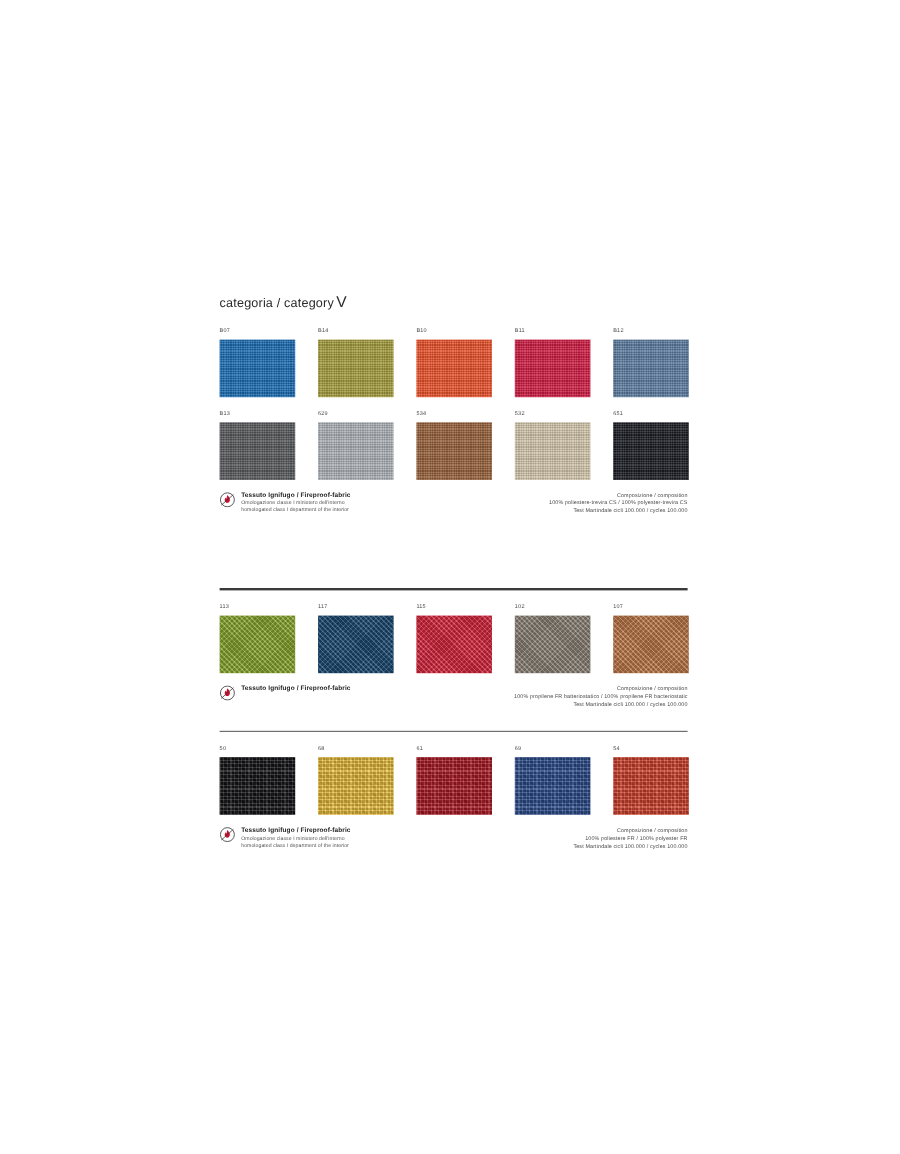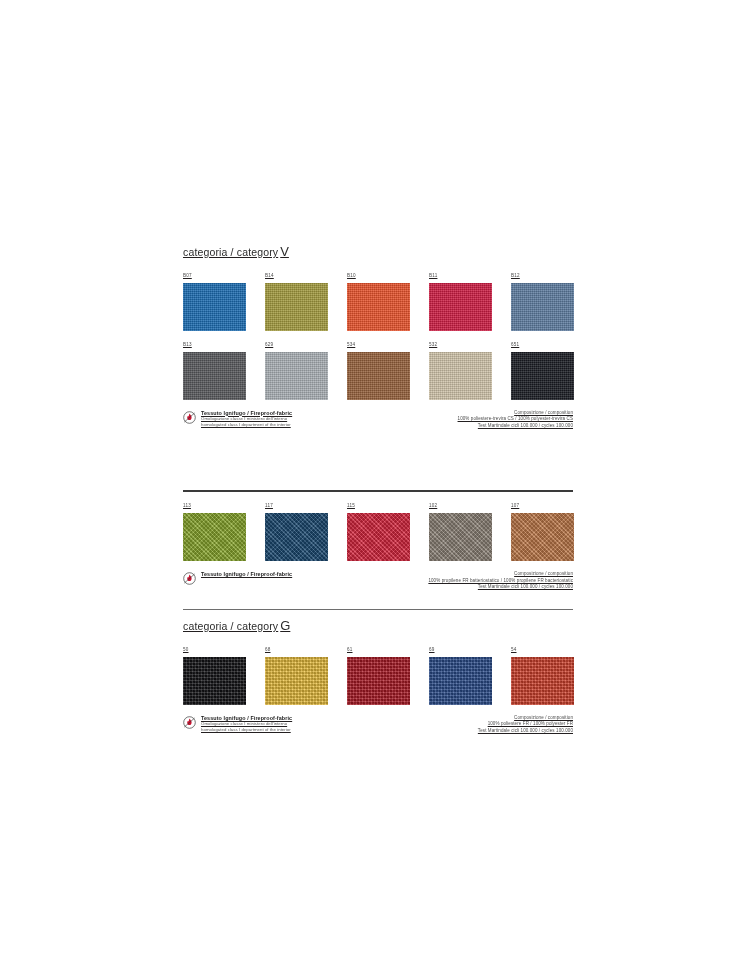--- a/index.html
+++ b/index.html
@@ -26,21 +26,21 @@
   }
 
   .sheet {
     position: absolute;
     left: 183px;
     top: 236px;
     width: 390px;
   }
 
   
-  .section { position: relative; text-decoration: underline; }
+  .section { position: relative; }
 
   .rule {
     height: 0;
     border-top: 2px solid #3a3a3a;
     margin: 0;
   }
   .rule.thin {
     border-top: 1px solid #6e6e6e;
   }
 
@@ -301,21 +301,20 @@
           <div class="comp-block">
             <div>Composizione / composition</div>
             <div>100% propilene FR batteriostatico / 100% propilene FR bacteriostatic</div>
             <div>Test Martindale cicli 100.000 / cycles 100.000</div>
           </div>
         </div>
       </div>
       <div class="gap-md"></div>
       <div class="section">
         <div class="rule thin"></div>
-        <div class="cat-title"><span>categoria / category</span><span class="letter">G</span></div>
         <div class="swatch-row">
           <div class="swatch-cell">
             <div class="swatch-code">50</div>
             <div class="swatch" style="background:#121215">
               <div class="tex grid"></div>
             </div>
           </div>
           <div class="swatch-cell">
             <div class="swatch-code">68</div>
             <div class="swatch" style="background:#f0c33c">

